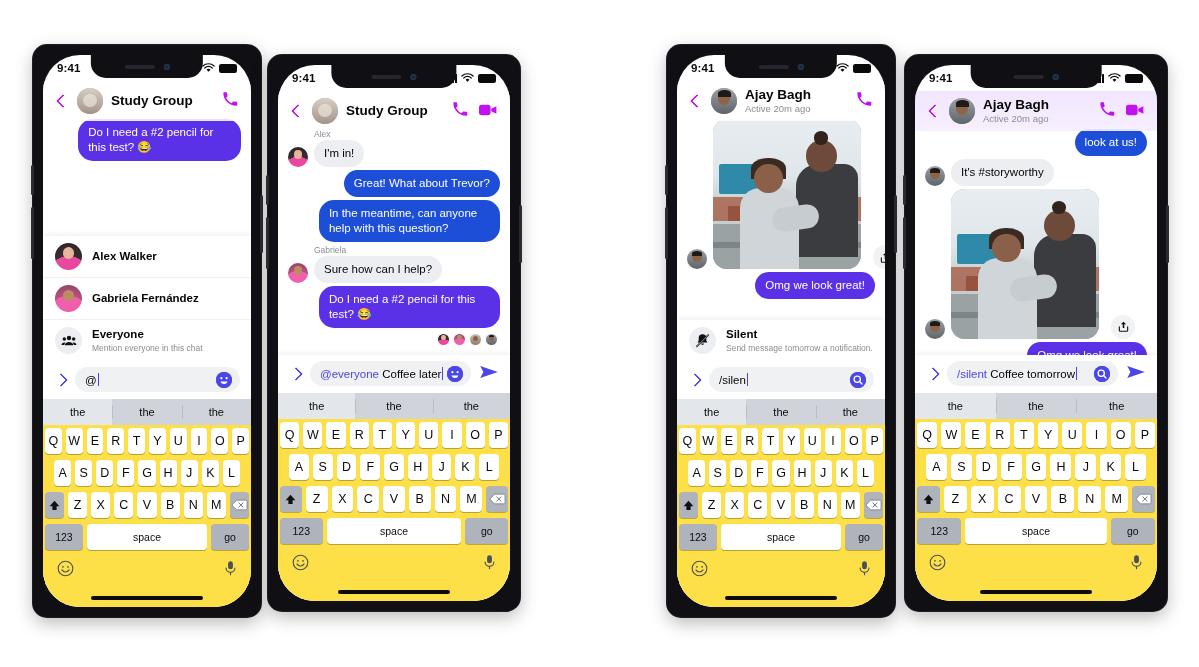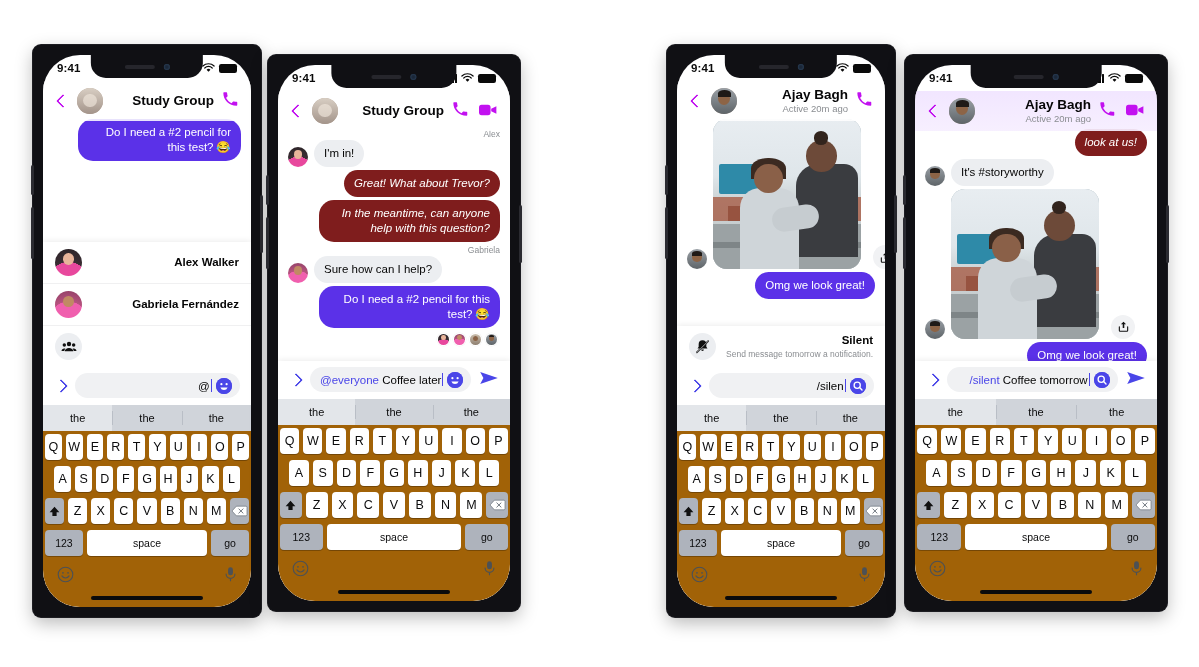--- a/index.html
+++ b/index.html
@@ -9,26 +9,25 @@
     background:#ffffff;
     font-family:"Liberation Sans", sans-serif;
     overflow:hidden;
     position:relative;
   }
   .stage{position:absolute;inset:0;}
 
   
   .phone{
     position:absolute;
-    border-radius:8px;
+    border-radius:14px;
     background:#101014;
     box-shadow:0 0 0 1px #1d1d22, 0 6px 18px rgba(0,0,0,.28);
     padding:10px;
     box-sizing:border-box;
-    text-align:right;
   }
   .phone::after{ 
     content:"";
     position:absolute;right:-2px;top:150px;width:3px;height:58px;
     background:#2b2b31;border-radius:2px;
   }
   .phone .btn-left{
     position:absolute;left:-2px;top:120px;width:3px;height:30px;
     background:#2b2b31;border-radius:2px;
   }
@@ -104,21 +103,21 @@
     width:20px;height:20px;border-radius:50%;flex:0 0 auto;overflow:hidden;position:relative;
   }
   .sender-name{font-size:8.5px;color:#8a8d91;margin:0 0 1px 26px;}
   .bub{
     max-width:76%;padding:6px 10px;border-radius:15px;
     font-size:11.5px;line-height:1.3;word-wrap:break-word;
   }
   .bub.in{background:#eceef1;color:#050505;}
   .bub.out{color:#fff;}
   .bub.out.indigo{background:#5b31e8;}
-  .bub.out.violet{background:#7f1d1d;font-style:italic;}
+  .bub.out.violet{background:#1d4ed8;}
   .bub.out.clip{border-top-left-radius:15px;border-top-right-radius:15px;}
   .photo{
     width:148px;height:150px;border-radius:14px;overflow:hidden;position:relative;
     background:#8fa3ad;flex:0 0 auto;
   }
   .share-btn{
     width:24px;height:24px;border-radius:50%;background:#f1f2f4;
     display:flex;align-items:center;justify-content:center;flex:0 0 auto;margin-left:6px;
   }
   .reactions{display:flex;gap:3px;justify-content:flex-end;padding:2px 2px 0 0;}
@@ -171,21 +170,21 @@
     vertical-align:-2px;margin-left:1px;}
   .round-btn{
     width:16px;height:16px;border-radius:50%;flex:0 0 auto;
     display:flex;align-items:center;justify-content:center;margin-left:4px;
   }
   .emoji-btn{background:#4a46e8;}
   .search-btn{background:#4a46e8;}
   .send-arrow{width:20px;height:16px;flex:0 0 auto;}
 
   
-  .keyboard{background:#a16207;padding-bottom:14px;}
+  .keyboard{background:#fde047;padding-bottom:20px;}
   .predict{
     display:flex;height:26px;align-items:stretch;background:#d0d4da;
   }
   .predict .p{
     flex:1 1 0;display:flex;align-items:center;justify-content:center;
     font-size:11px;color:#0b0b0c;position:relative;
   }
   .predict .p.sel{background:#e3e6ea;}
   .predict .p + .p::before{
     content:"";position:absolute;left:0;top:6px;bottom:6px;width:1px;background:#b9bec6;
@@ -310,20 +309,24 @@
             <span class="grp-icon">
               <svg viewBox="0 0 24 24" width="16" height="16">
                 <circle cx="12" cy="7.5" r="3.3" fill="#111"></circle>
                 <circle cx="5" cy="9" r="2.6" fill="#111"></circle>
                 <circle cx="19" cy="9" r="2.6" fill="#111"></circle>
                 <path d="M5.6 18.5c0-3 2.9-5 6.4-5s6.4 2 6.4 5z" fill="#111"></path>
                 <path d="M0.8 18c0-2.2 1.8-3.6 4.2-3.6 .6 0 1.1.1 1.6.2-1 .9-1.6 2-1.7 3.4z" fill="#111"></path>
                 <path d="M23.2 18c0-2.2-1.8-3.6-4.2-3.6-.6 0-1.1.1-1.6.2 1 .9 1.6 2 1.7 3.4z" fill="#111"></path>
               </svg>
             </span>
+            <span class="sug-txt">
+              <div class="sug-name">Everyone</div>
+              <div class="sug-desc">Mention everyone in this chat</div>
+            </span>
           </div>
           <div class="composer">
             <span class="chev-right"></span>
             <span class="inputbox">
               <span class="inp-text"><span>@</span><span class="caret"></span></span>
               <span class="round-btn emoji-btn">
                 <svg viewBox="0 0 16 16" width="16" height="16">
                   <circle cx="8" cy="8" r="8" fill="#4a46e8"></circle>
                   <circle cx="5.4" cy="6.2" r="1.1" fill="#fff"></circle>
                   <circle cx="10.6" cy="6.2" r="1.1" fill="#fff"></circle>

